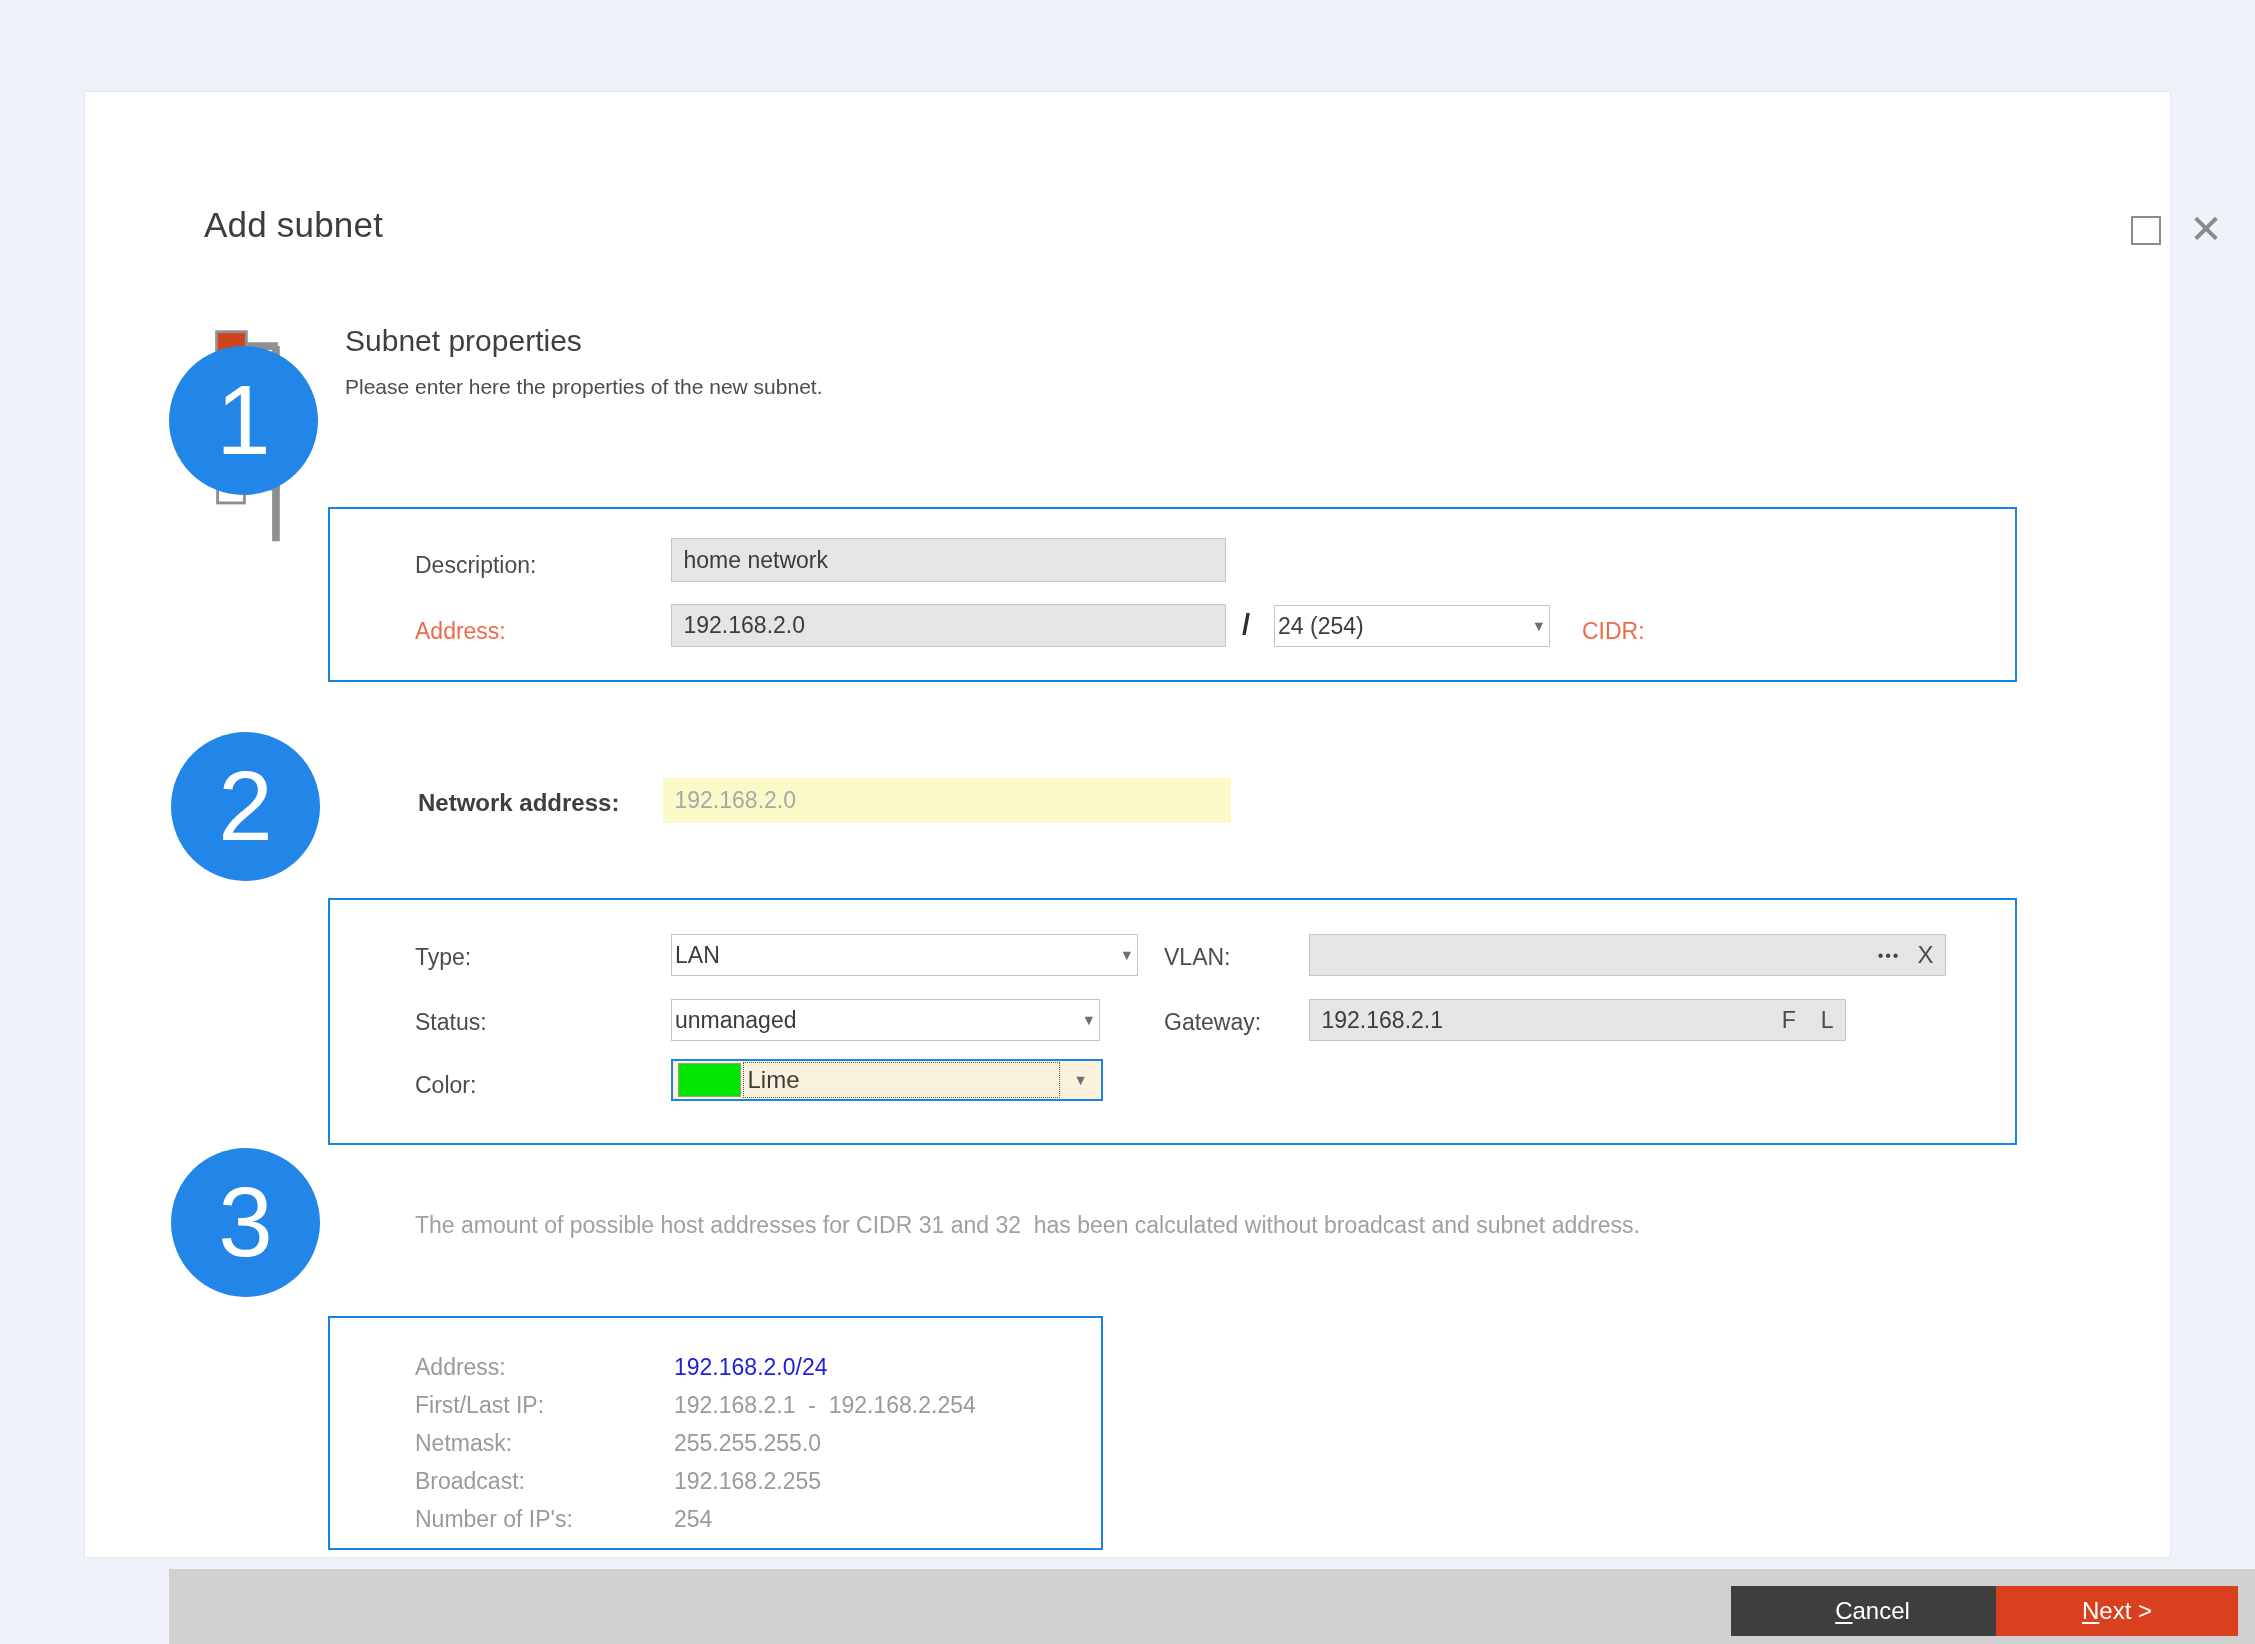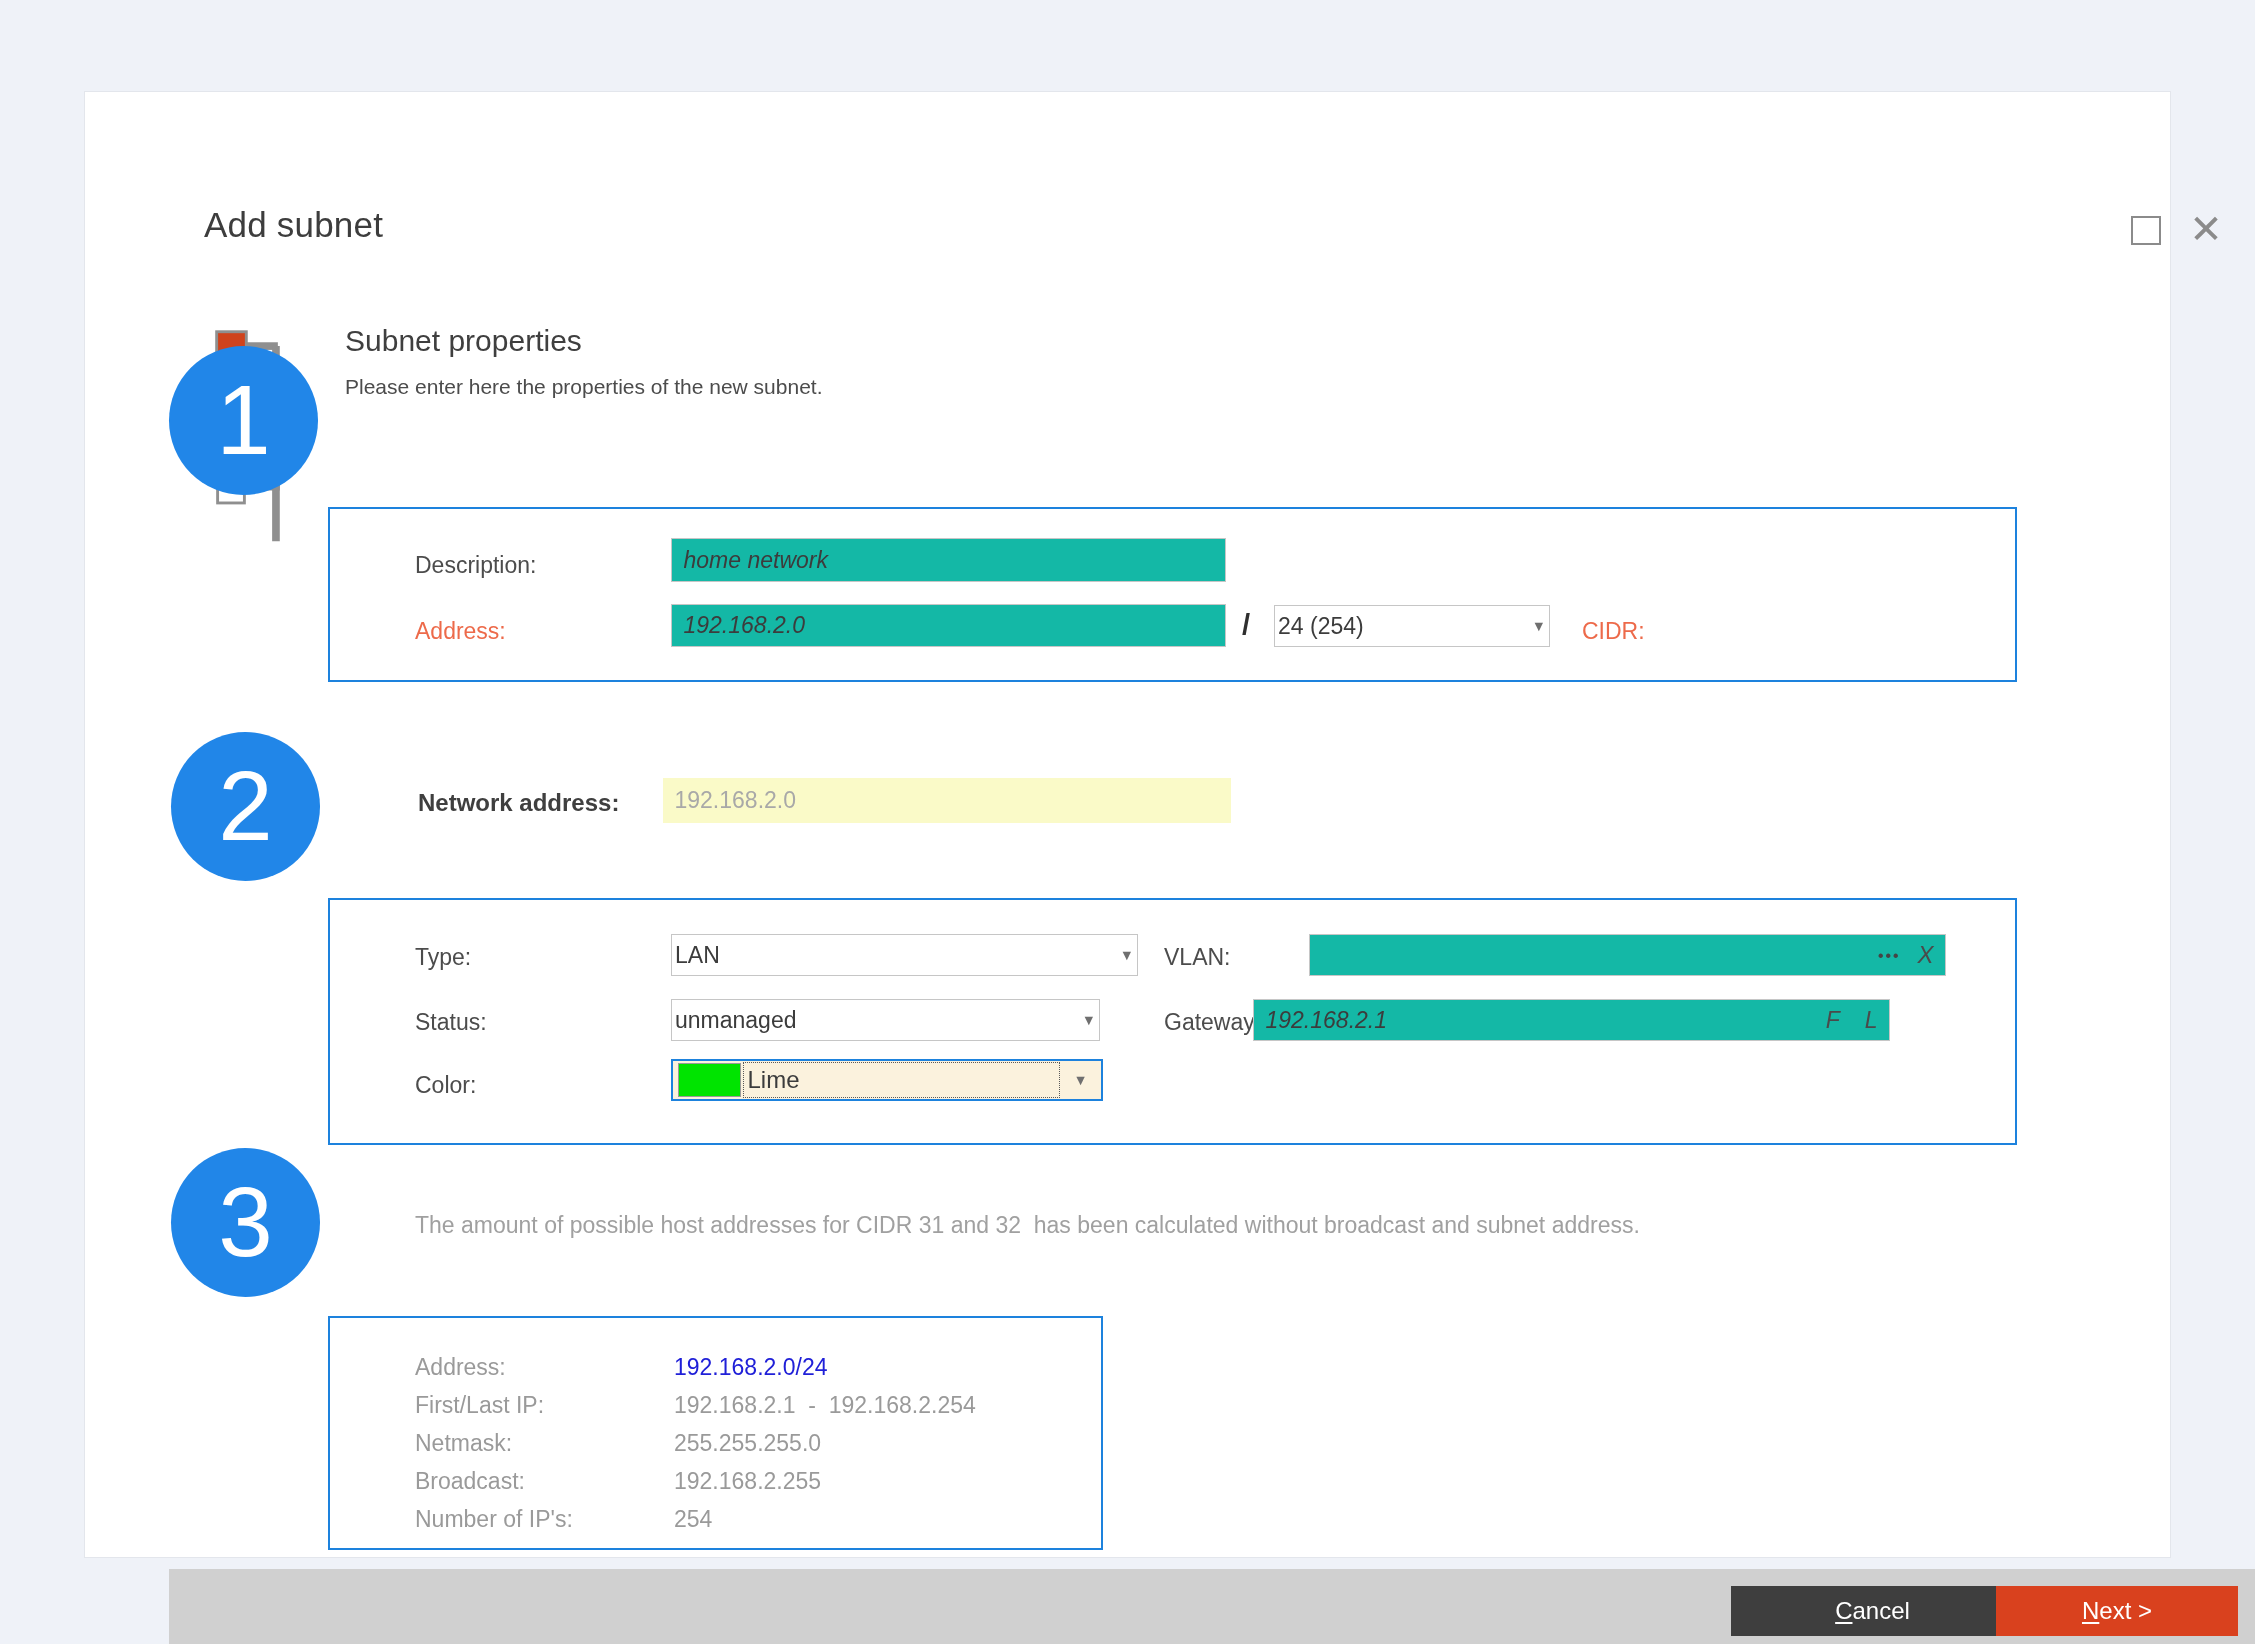--- a/index.html
+++ b/index.html
@@ -46,23 +46,23 @@
   .box-1 { left: 243px; top: 415px; width: 1689px; height: 175px; }
   .box-2 { left: 243px; top: 806px; width: 1689px; height: 247px; }
   .box-3 { left: 243px; top: 1224px; width: 775px; height: 234px; }
 
   .field-label {
     position: absolute; font-size: 23px; color: #4c4c4c; z-index: 3;
   }
   .label-orange { color: #ed6a4a; }
 
   .tb {
-    position: absolute; background: #14b8a6; border: 1.9px solid #c6c6c6;
+    position: absolute; background: #e5e5e5; border: 1.9px solid #c6c6c6;
     display: flex; align-items: center; padding: 0 11.5px;
-    font-size: 23px; color: #3c3c3c; z-index: 3; font-style: italic;
+    font-size: 23px; color: #3c3c3c; z-index: 3;
   }
   .tb input {
     border: none; outline: none; flex: 1 1 auto; min-width: 0;
     font: inherit; color: inherit; background: transparent;
   }
   .tb .side-glyphs { display: flex; align-items: center; gap: 17px; color: #454545; }
 
   .sel {
     position: absolute; background: #fff; border: 1.9px solid #c6c6c6;
     display: flex; align-items: center; padding: 0 3px;
@@ -184,21 +184,21 @@
       </span>
     </div>
 
     <div class="field-label" style="left:330px; top:917px;">Status:</div>
     <div class="sel" style="left:586px; top:907px; width:429px; height:42px;">
       <span class="sel-text">unmanaged</span>
       <span class="arrow">▼</span>
     </div>
 
     <div class="field-label" style="left:1079px; top:917px;">Gateway:</div>
-    <div class="tb" style="left:1168px; top:907px; width:637px; height:42px;">
+    <div class="tb" style="left:1224px; top:907px; width:537px; height:42px;">
       <input value="192.168.2.1" style="">
       <span class="side-glyphs" style="gap:25px; color:#4a4a4a; font-size:23px;">
         <span>F</span>
         <span>L</span>
       </span>
     </div>
 
     <div class="field-label" style="left:330px; top:980px;">Color:</div>
     <div class="color-combo">
       <span class="color-swatch" style="background: rgb(0, 228, 0);"></span>

